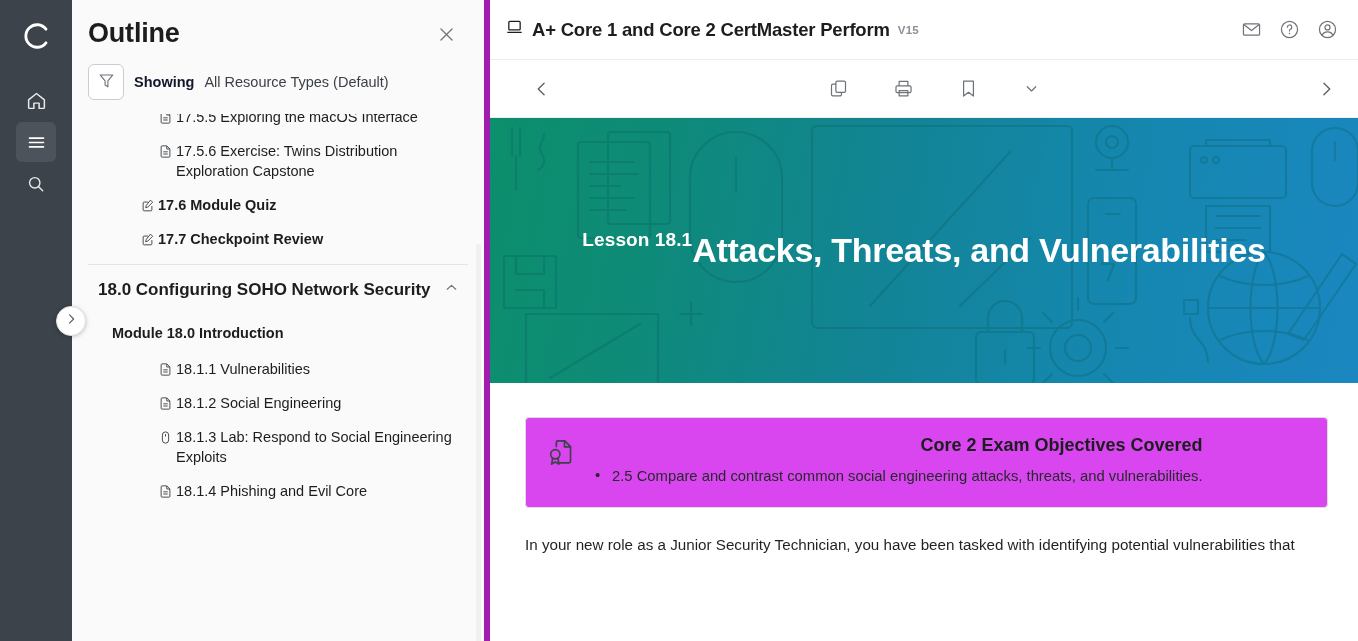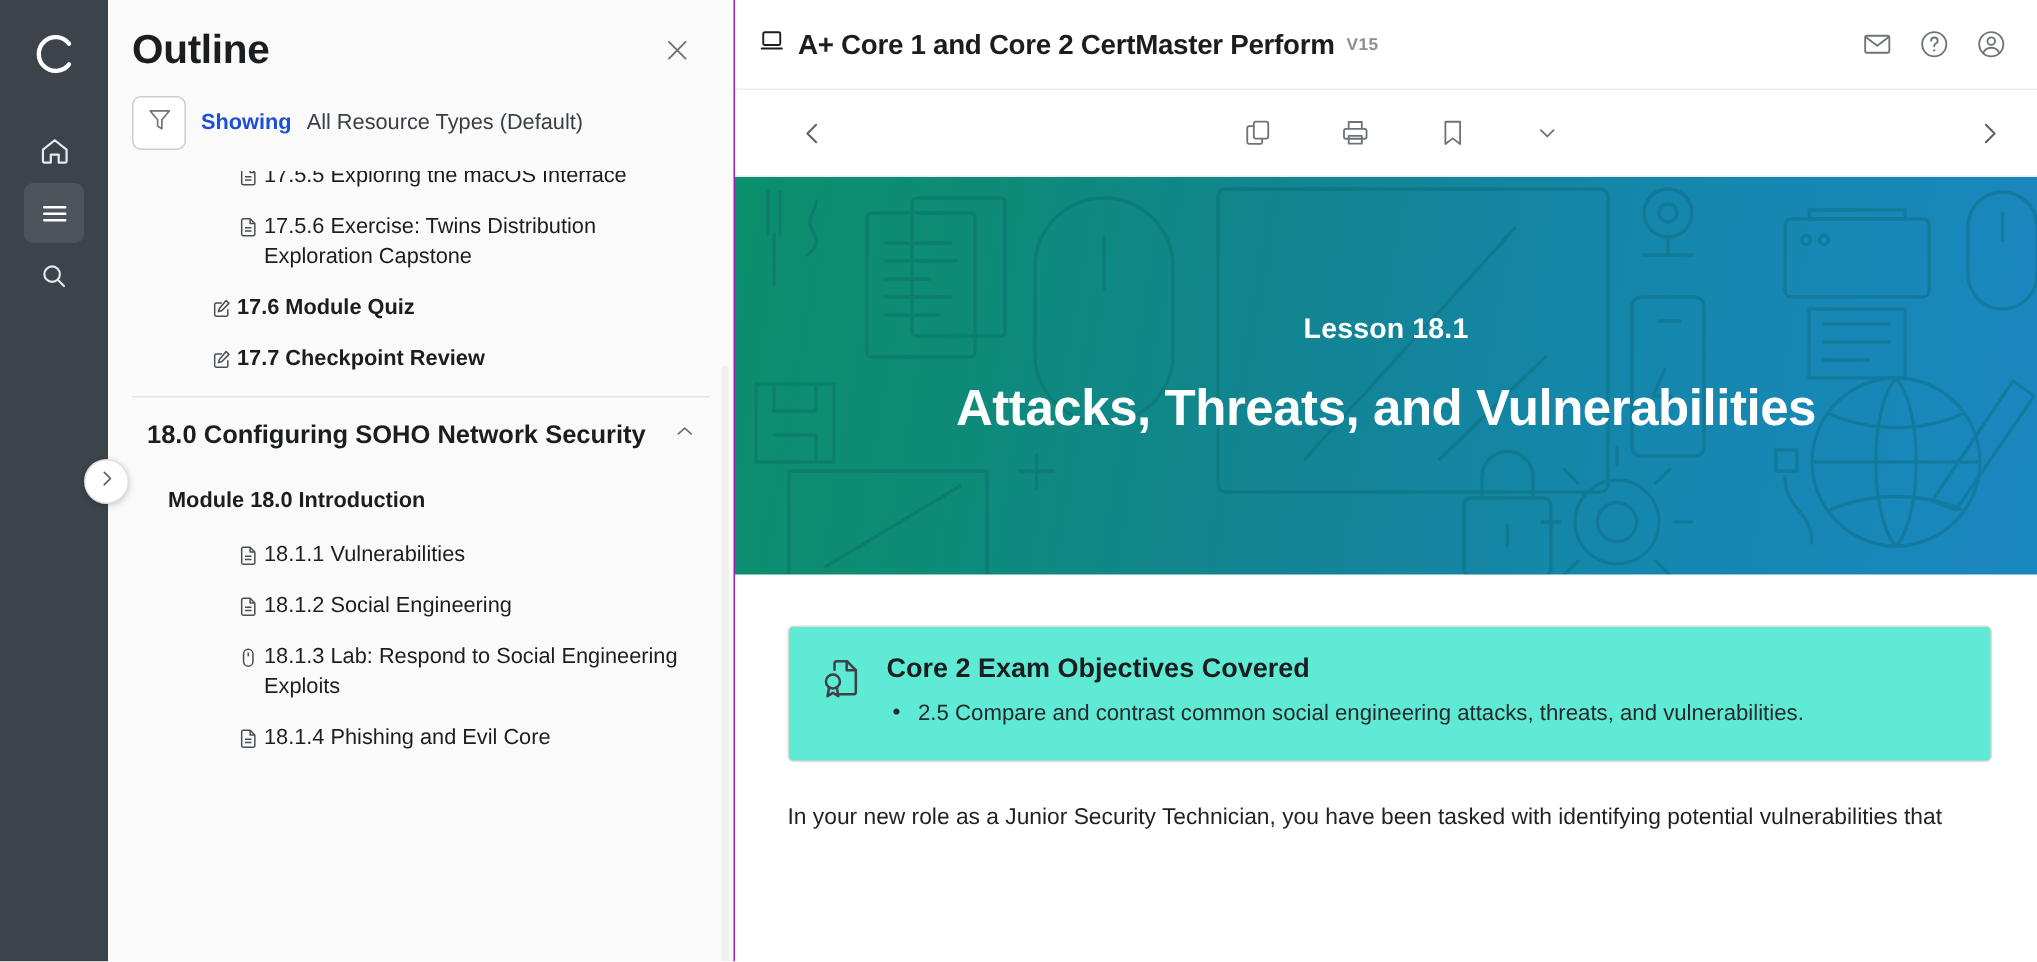--- a/index.html
+++ b/index.html
@@ -29,21 +29,21 @@
     display: flex; align-items: center; justify-content: center;
     margin-bottom: 2px; cursor: pointer;
   }
   .rail-btn.active { background: #4d535b; }
   .rail-btn svg { display: block; }
 
   
   .outline {
     width: 418px; min-width: 418px; height: 641px;
     background: #fafafa;
-    border-right: 1px solid #a21caf;
+    border-right: 6px solid #a21caf;
     display: flex; flex-direction: column;
     position: relative;
   }
   .outline-head {
     display: flex; align-items: flex-start; justify-content: space-between;
     padding: 16px 24px 0 16px;
   }
   .outline-title {
     font-size: 27px; font-weight: bold; color: #1b1d1f; letter-spacing: -0.2px;
     line-height: 34px;
@@ -54,21 +54,21 @@
   }
   .filter-row {
     display: flex; align-items: center; gap: 10px;
     padding: 14px 16px 14px 16px;
   }
   .filter-btn {
     width: 36px; height: 36px; border: 1px solid #c9ccd0; border-radius: 6px;
     background: #fff; display: flex; align-items: center; justify-content: center;
     cursor: pointer; flex-shrink: 0;
   }
-  .showing-label { font-size: 14.5px; font-weight: bold; color: #1d4ed8; }
+  .showing-label { font-size: 14.5px; font-weight: bold; color: #0f172a; }
   .showing-value { font-size: 14.5px; color: #3a3f45; }
 
   .tree {
     flex: 1; overflow: hidden; position: relative;
     padding: 0 16px 0 16px;
   }
   .tree-inner { position: relative; margin-top: -14px; }
 
   .node {
     display: flex; align-items: flex-end; gap: 8px;
@@ -138,37 +138,37 @@
     padding: 0 22px 0 42px; border-bottom: 1px solid #ececec; position: relative;
   }
   .tb-center { margin: 0 auto; display: flex; align-items: center; gap: 44px; }
   .tb-btn { cursor: pointer; display: flex; align-items: center; }
   .nav-arrow { cursor: pointer; display: flex; }
 
   
   .banner {
     height: 265px; min-height: 265px; position: relative; overflow: hidden;
     background: linear-gradient(100deg, #0c8f6c 0%, #0e8b77 18%, #128495 45%, #1587ae 70%, #1a87c0 100%);
-    display: flex; flex-direction: column; align-items: center; justify-content: center;
+    display: flex; align-items: center; justify-content: center;
   }
   .banner-art { position: absolute; inset: 0; opacity: .30; }
   .banner-sub {
     position: relative; z-index: 2; color: #fff; font-size: 19px; font-weight: bold;
     letter-spacing: .1px; margin-bottom: 22px;
   }
   .banner-title {
     position: relative; z-index: 2; color: #fff; font-size: 34px; font-weight: bold;
     letter-spacing: -0.3px;
   }
 
   
   .article { flex: 1; padding: 34px 30px 0 35px; overflow: hidden; position: relative; }
   .callout {
-    border: 1px solid #dcdcdc; border-radius: 4px; background: #5eead4;
-    padding: 17px 20px 20px 20px; display: flex; gap: 14px;
+    border: 1px solid #dcdcdc; border-radius: 4px; background: #d946ef;
+    padding: 17px 20px 20px 20px; display: flex; gap: 14px; text-align: right;
   }
   .callout-ico { flex-shrink: 0; padding-top: 2px; }
   .callout-h { font-size: 18px; font-weight: bold; color: #1b1d1f; margin-bottom: 9px; }
   .callout-list { list-style: none; }
   .callout-list li {
     font-size: 14.8px; color: #26292c; line-height: 22px; position: relative; padding-left: 21px;
   }
   .callout-list li::before {
     content: "\2022"; position: absolute; left: 4px; top: -1px; font-size: 15px; color: #26292c;
   }

